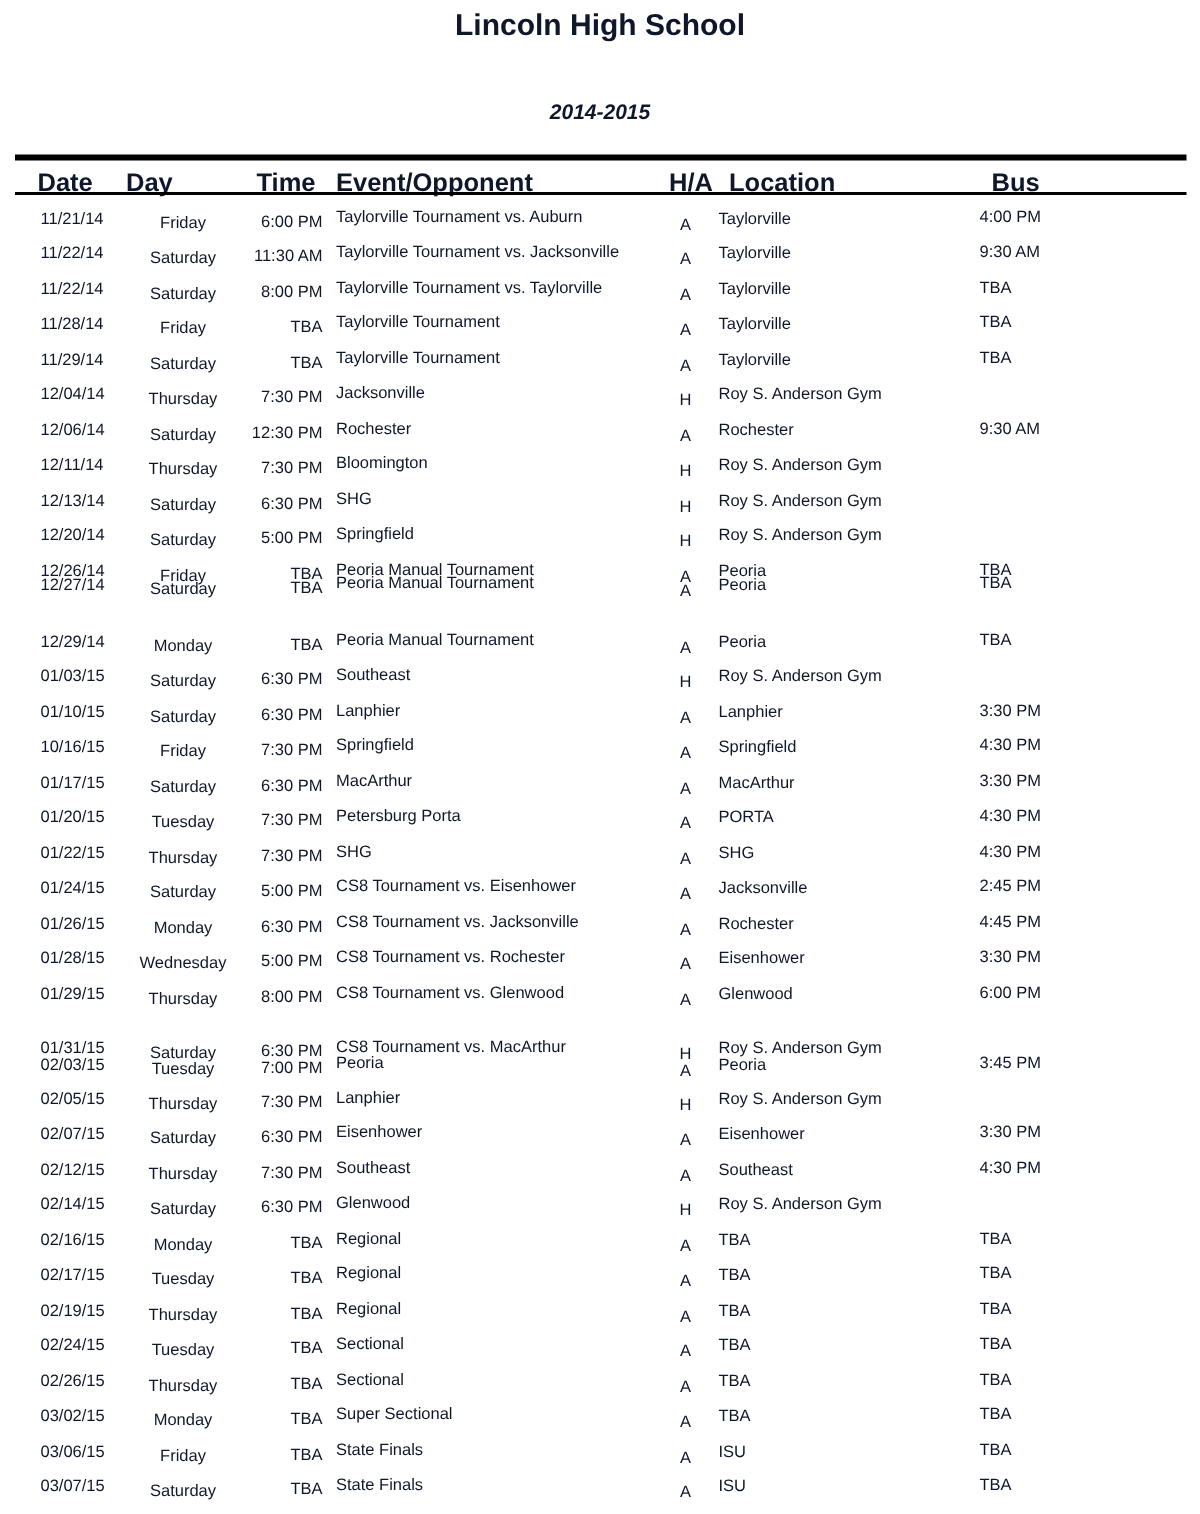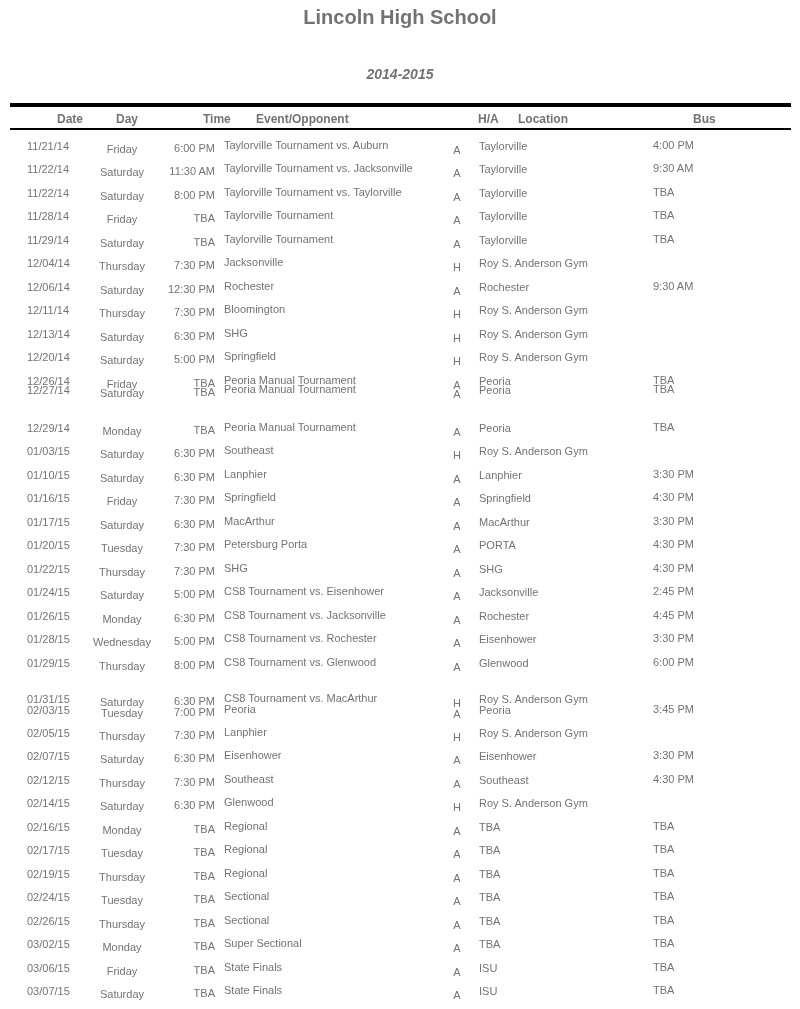--- a/index.html
+++ b/index.html
@@ -12,21 +12,21 @@
   .hdr { position:absolute; left:0; width:100%; text-align:center; white-space:nowrap; }
   .school   { top:6px;  font-size:20px; font-weight:bold; }
   .doctitle { top:28px; font-size:23px; font-weight:bold; letter-spacing:0.3px; }
   .season   { top:66px; font-size:14px; font-weight:bold; font-style:italic; }
   .team     { top:81px; font-size:19px; font-style:italic; letter-spacing:0.4px; }
 
   .rule { position:absolute; left:10px; width:781px; background:#000; }
   .rule-thick { top:103px; height:4px; }
   .rule-thin  { top:128px; height:2px; }
 
-  .colhead { position:absolute; top:112px; font-size:12px; font-weight:bold; white-space:nowrap;margin-left:32px; }
+  .colhead { position:absolute; top:112px; font-size:17px; font-weight:bold; white-space:nowrap; }
   .h-date  { left:25px; }
   .h-day   { left:84px; }
   .h-time  { left:171px; }
   .h-event { left:224px; }
   .h-ha    { left:446px; }
   .h-loc   { left:486px; }
   .h-bus   { left:661px; }
 
   #rows .row { position:absolute; left:0; width:800px; height:23px; }
   .cell { position:absolute; font-size:11px; line-height:13px; white-space:nowrap; }
@@ -34,21 +34,21 @@
   .c-day   { left:72px;  top:7px; width:100px; text-align:center; }
   .c-time  { left:135px; top:6px; width:80px;  text-align:right; }
   .c-event { left:224px; top:3px; }
   .c-ha    { left:444px; top:8px; width:26px;  text-align:center; }
   .c-loc   { left:479px; top:4px; }
   .c-bus   { left:653px; top:3px; }
 </style>
 </head>
 <body>
 
-<div class="page" style="color: #737373;">
+<div class="page" style="color: #0f172a;">
   <div class="hdr school">Lincoln High School</div>
   <div class="hdr season">2014-2015</div>
 
   <div class="rule rule-thick" style="background: rgb(0, 0, 0);"></div>
 
   <span class="colhead h-date">Date</span>
   <span class="colhead h-day">Day</span>
   <span class="colhead h-time">Time</span>
   <span class="colhead h-event">Event/Opponent</span>
   <span class="colhead h-ha">H/A</span>
@@ -187,21 +187,21 @@
       <div class="row" style="top: 464.72px;">
         <span class="cell c-date">01/10/15</span>
         <span class="cell c-day">Saturday</span>
         <span class="cell c-time">6:30 PM</span>
         <span class="cell c-event">Lanphier</span>
         <span class="cell c-ha">A</span>
         <span class="cell c-loc">Lanphier</span>
         <span class="cell c-bus">3:30 PM</span>
       </div>
       <div class="row" style="top: 488.2px;">
-        <span class="cell c-date">01/16/15</span>
+        <span class="cell c-date">10/16/15</span>
         <span class="cell c-day">Friday</span>
         <span class="cell c-time">7:30 PM</span>
         <span class="cell c-event">Springfield</span>
         <span class="cell c-ha">A</span>
         <span class="cell c-loc">Springfield</span>
         <span class="cell c-bus">4:30 PM</span>
       </div>
       <div class="row" style="top: 511.68px;">
         <span class="cell c-date">01/17/15</span>
         <span class="cell c-day">Saturday</span>

